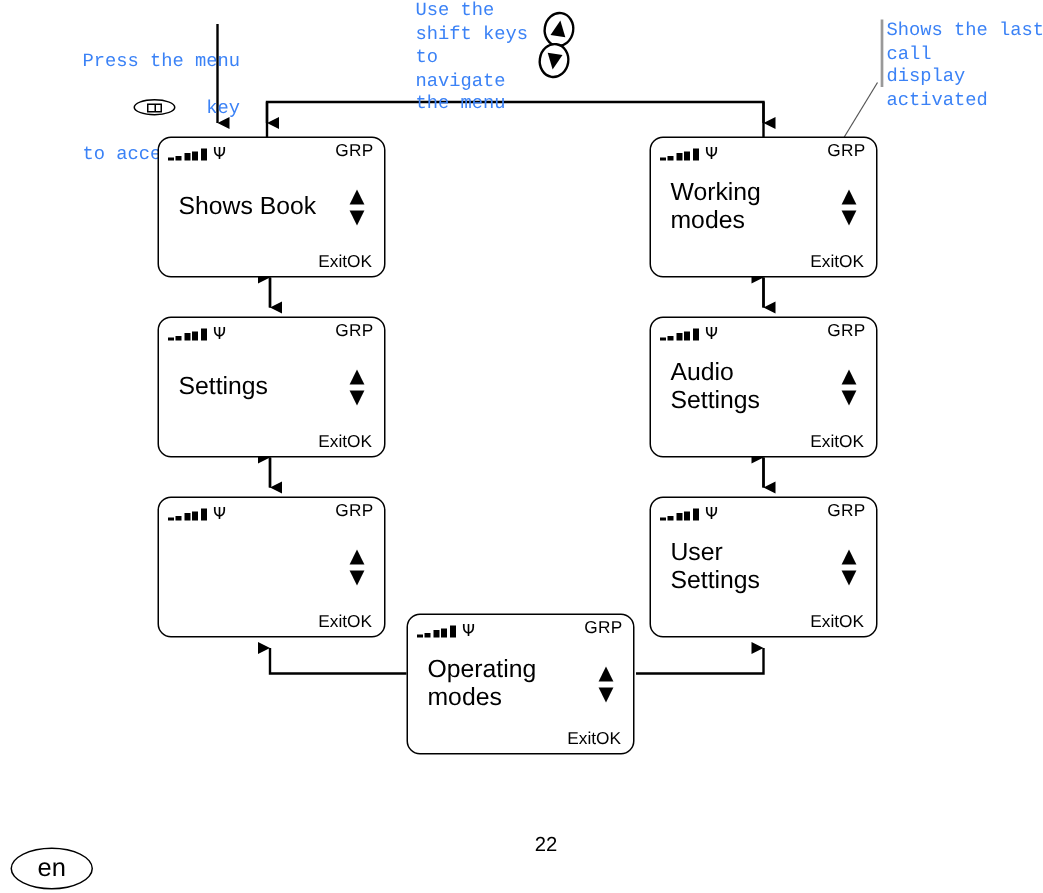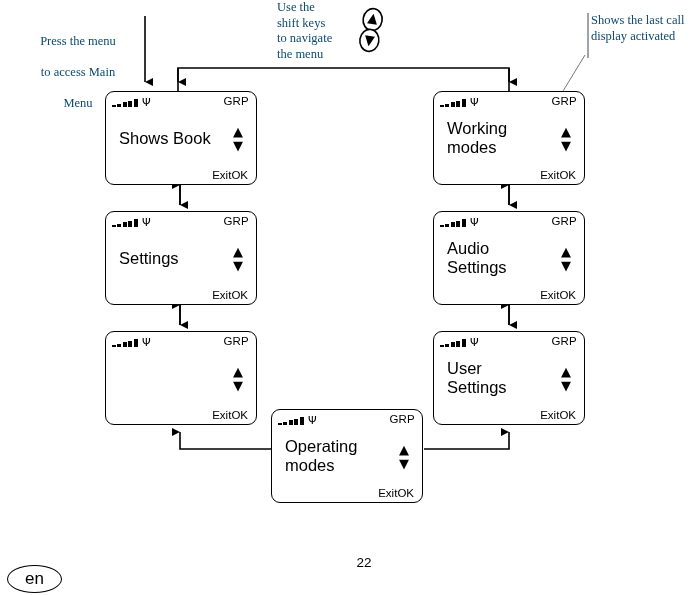--- a/index.html
+++ b/index.html
@@ -19,31 +19,31 @@
   #stage {
     position: absolute;
     left: 0; top: 0;
     width: 695px;
     height: 595px;
   }
 
   
   .annot {
     position: absolute;
-    font-family: Liberation Serif, serif;
+    font-family: Liberation Mono, monospace;
     font-size: 12.5px;
     line-height: 15.5px;
-    color: #0c4a6e;
+    color: #3b82f6;
     white-space: pre-line;
   }
   #annot-menu-key {
-    left: 12px;
+    left: 28px;
     top: 18px;
     width: 132px;
-    text-align: center;
+    text-align: right;
   }
   #annot-menu-key .key-line {
     display: flex;
     align-items: center;
     justify-content: flex-end;
     gap: 0px;
     height: 16px;
   }
   #annot-menu-key .key-line .kw { margin-left: 18px; }
   #annot-shift {
@@ -249,20 +249,26 @@
     <path d="M271,449 L180,449 L180,432" fill="none" stroke="#000" stroke-width="1.6" marker-end="url(#arrUp)"></path>
 
     <path d="M424,449 L509,449 L509,432" fill="none" stroke="#000" stroke-width="1.6" marker-end="url(#arrUp)"></path>
 
     <line x1="588" y1="13" x2="588" y2="58" stroke="#999" stroke-width="1.8"></line>
     <line x1="585" y1="55" x2="560" y2="96" stroke="#555" stroke-width="0.8"></line>
   </svg>
 
   <div class="annot" id="annot-menu-key">
     <div>Press the menu</div>
+    <div class="key-line">
+      <span class="menu-key-icon">
+        <span class="oval"></span><span class="inner"></span>
+      </span>
+      <span class="kw">key</span>
+    </div>
     <div>to access Main</div>
     <div>Menu</div>
   </div>
 
   <div class="annot" id="annot-shift">Use the
 shift keys
 to navigate
 the menu</div>
 
   <svg class="shift-keys-icon" viewBox="0 0 36 46">

